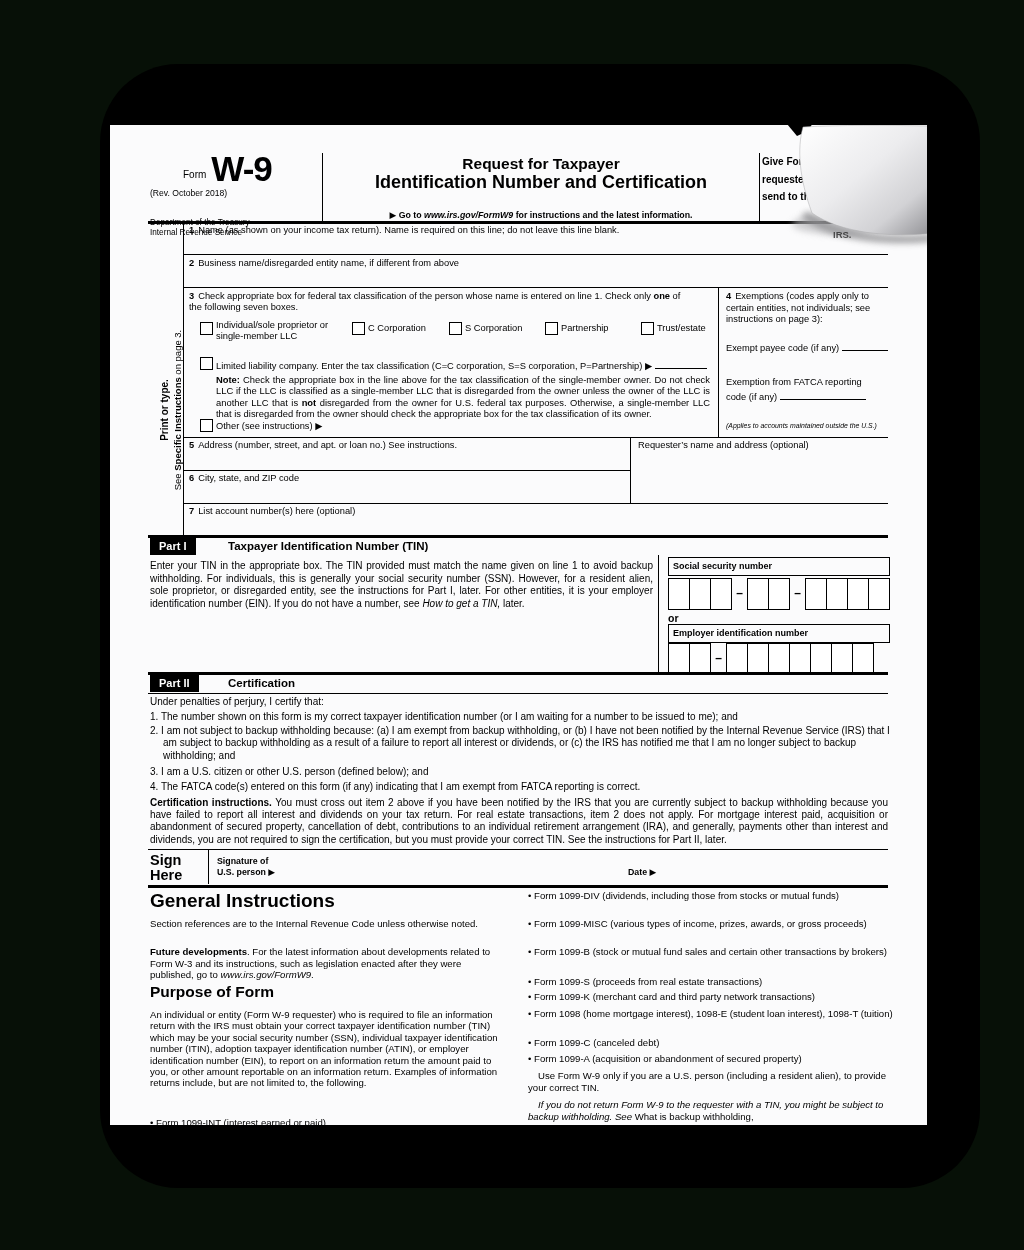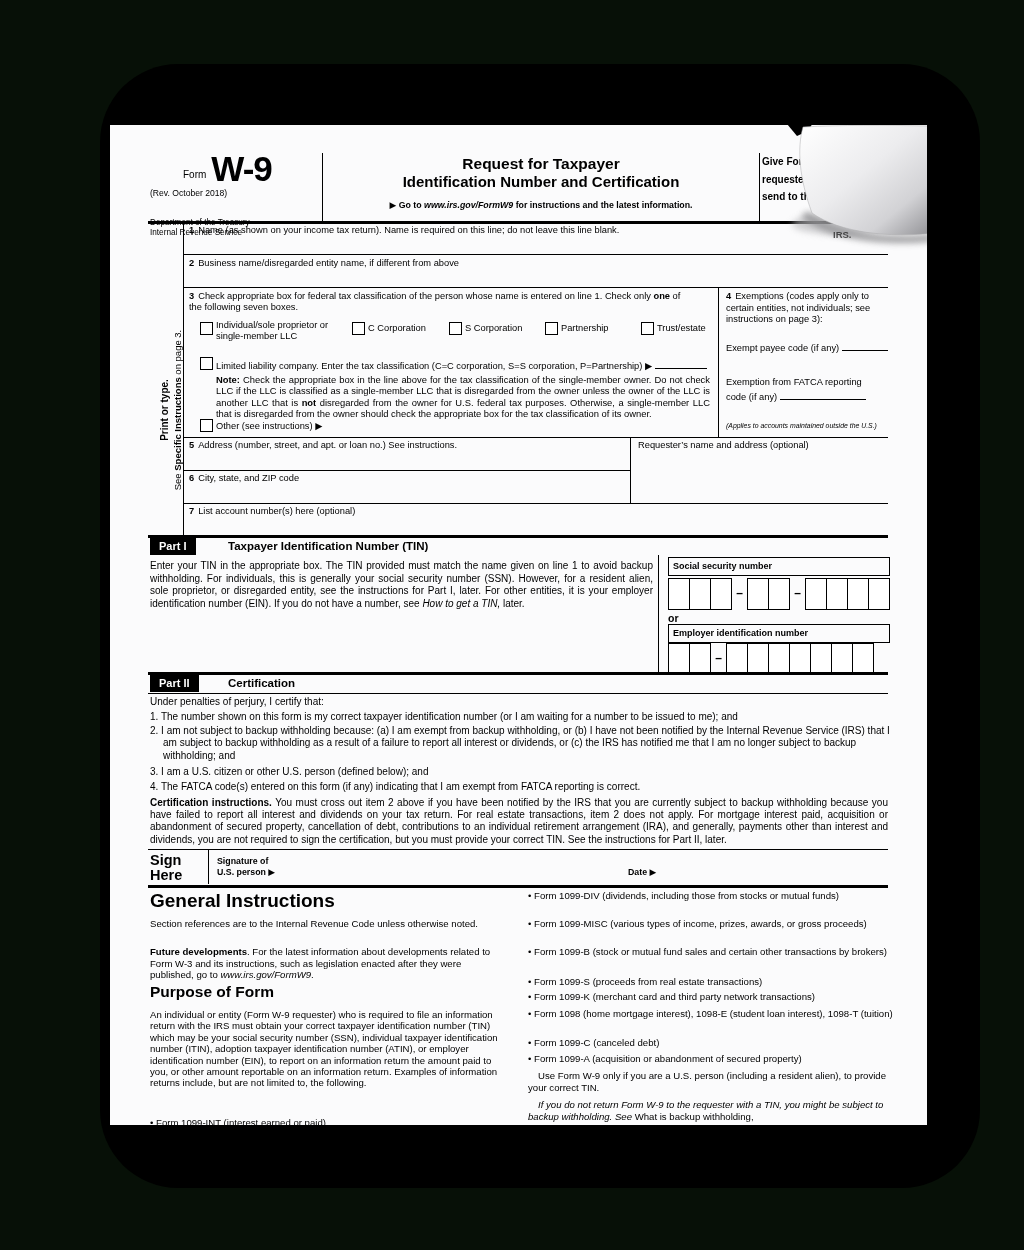--- a/index.html
+++ b/index.html
@@ -47,22 +47,22 @@
       <span style="font-size:35px;font-weight:bold;line-height:32px;letter-spacing:-1px;">W-9</span>
     </div>
     <div style="font-size:8.6px;margin-top:3px;">(Rev. October 2018)</div>
     <div style="font-size:8.2px;margin-top:20px;line-height:10px;">Department of the Treasury</div>
     <div style="font-size:8.2px;line-height:10px;">Internal Revenue Service</div>
   </div>
   <div class="vr" style="left:212px;top:28px;height:68px;"></div>
 
   <div class="abs" style="left:213px;top:30px;width:436px;text-align:center;">
     <div style="font-weight:bold;font-size:15.5px;line-height:18px;">Request for Taxpayer</div>
-    <div style="font-weight:bold;font-size:15px;line-height:18px;">Identification Number and Certification</div>
-    <div style="font-size:8.8px;font-weight:bold;margin-top:9px;">
+    <div style="font-weight:bold;font-size:18px;line-height:18px;">Identification Number and Certification</div>
+    <div style="font-size:8.8px;font-weight:bold;margin-top:19px;">
       <span>▶</span>
       <span>Go to </span><span class="i">www.irs.gov/FormW9</span><span> for instructions and the latest information.</span>
     </div>
   </div>
   <div class="vr" style="left:649px;top:28px;height:68px;"></div>
 
   <div class="abs give" style="left:652px;top:28px;width:135px;">
     <div>Give Form to the</div>
     <div>requester. Do not</div>
     <div>send to the IRS.</div>

